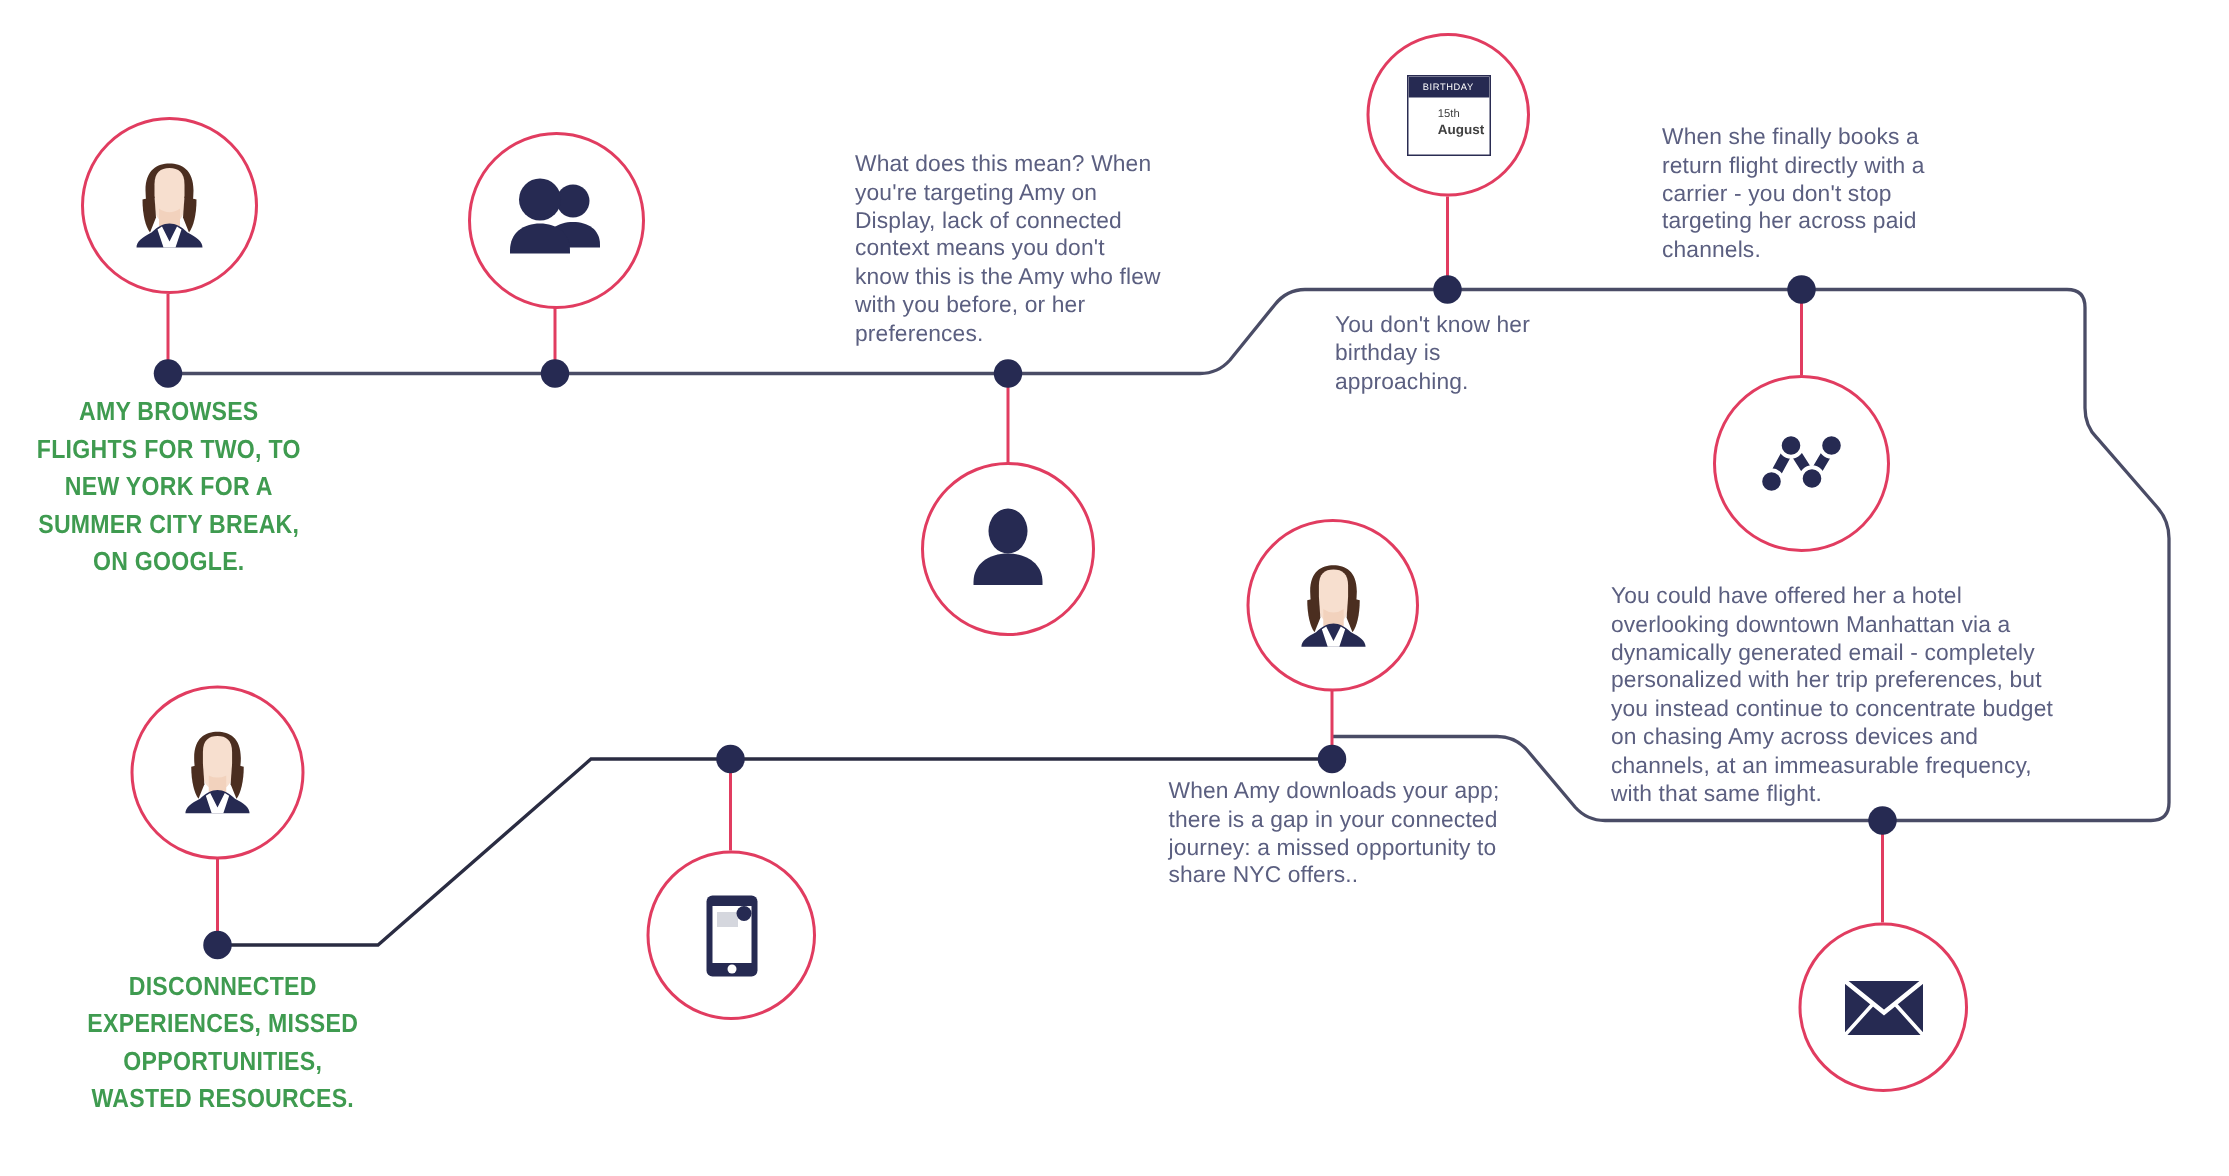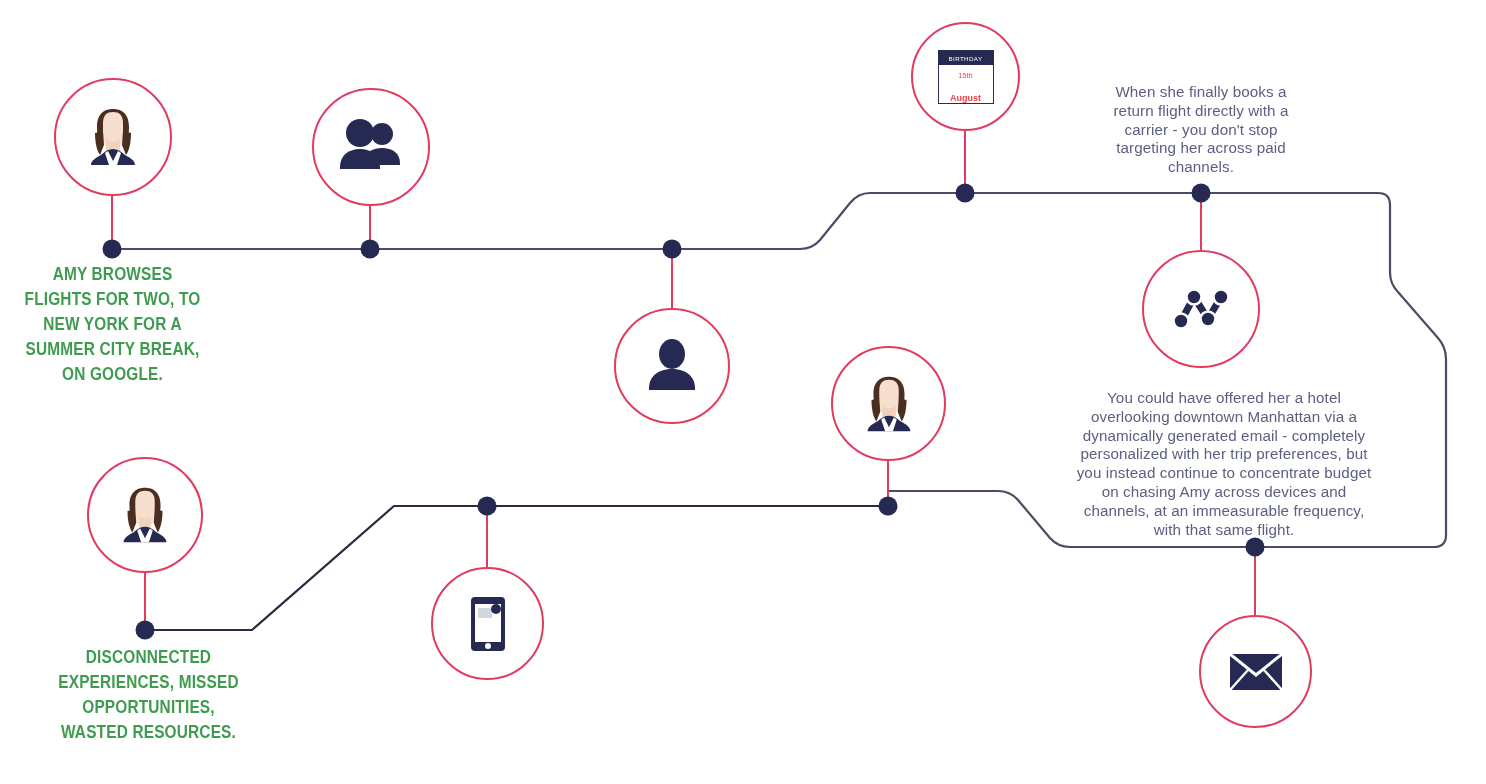--- a/index.html
+++ b/index.html
@@ -40,21 +40,21 @@
   .node-circle.pink {
     border: 2px solid #e13c60;
   }
 
   
   .caption {
     position: absolute;
     color: #5b5f80;
     font-size: 15.2px;
     line-height: 18.8px;
-    text-align: center;
+    text-align: left;
     letter-spacing: 0.1px;
   }
   .headline {
     position: absolute;
     color: #3f9b50;
     font-size: 17.5px;
     line-height: 25px;
     text-align: center;
     font-weight: bold;
     letter-spacing: 0.2px;
@@ -76,33 +76,32 @@
   .cal-head {
     background: #262a52;
     color: #ffffff;
     font-size: 6.2px;
     letter-spacing: 0.4px;
     text-align: center;
     padding: 4px 0 3.5px;
     line-height: 7px;
   }
   .cal-body {
-    text-align: center;
-    color: #ef4444;
+    color: #404040;
     padding-top: 6px;
+    padding-left: 20px;
   }
   .cal-day {
     font-size: 7.5px;
     line-height: 9px;
   }
   .cal-month {
     font-size: 9px;
     font-weight: bold;
     line-height: 12px;
-    margin-top: 12px;
   }
 
   
   .ico { display: block; }
 </style>
 </head>
 <body>
 
 <div id="stage">
 
@@ -157,36 +156,38 @@
 
   <div class="node-circle pink" style="left:312px; top:88px; width:118px; height:118px;">
     <svg class="ico" width="66" height="60" viewBox="0 0 66 60">
       <circle cx="44" cy="17" r="11" fill="#262a52"></circle>
       <path d="M26 46 C26 36 34 31 44 31 C54 31 62 36 62 46 L62 48 L26 48 Z" fill="#262a52"></path>
       <circle cx="22" cy="16" r="14" fill="#262a52"></circle>
       <path d="M2 50 C2 38 11 32 22 32 C33 32 42 38 42 50 L42 52 L2 52 Z" fill="#262a52"></path>
     </svg>
   </div>
 
+  <div class="caption" style="left:570px; top:101px; width:204px;">What does this mean? When you're targeting Amy on Display, lack of connected context means you don't know this is the Amy who flew with you before, or her preferences.</div>
   <div class="node-circle pink" style="left:614px; top:308px; width:116px; height:116px;">
     <svg class="ico" width="58" height="56" viewBox="0 0 58 56">
       <ellipse cx="29" cy="16" rx="13" ry="15" fill="#262a52"></ellipse>
       <path d="M6 50 C6 38 16 31 29 31 C42 31 52 38 52 50 L52 52 L6 52 Z" fill="#262a52"></path>
     </svg>
   </div>
 
   <div class="node-circle pink" style="left:911px; top:22px; width:109px; height:109px;">
     <div class="cal-card">
       <div class="cal-head">BIRTHDAY</div>
       <div class="cal-body">
         <div class="cal-day">15th</div>
         <div class="cal-month">August</div>
       </div>
     </div>
   </div>
+  <div class="caption" style="left:890px; top:208px; width:150px;">You don't know her birthday is approaching.</div>
 
   <div class="caption" style="left:1108px; top:83px; width:186px;">When she finally books a return flight directly with a carrier - you don't stop targeting her across paid channels.</div>
   <div class="node-circle pink" style="left:1142px; top:250px; width:118px; height:118px;">
     <svg class="ico" width="64" height="52" viewBox="0 0 64 52">
       <path d="M12 38 L25 14 L39 36 L52 14" fill="none" stroke="#262a52" stroke-width="7" stroke-linecap="round" stroke-linejoin="round"></path>
       <circle cx="12" cy="38" r="7.5" fill="#262a52" stroke="#ffffff" stroke-width="2.6"></circle>
       <circle cx="25" cy="14" r="7.5" fill="#262a52" stroke="#ffffff" stroke-width="2.6"></circle>
       <circle cx="39" cy="36" r="7.5" fill="#262a52" stroke="#ffffff" stroke-width="2.6"></circle>
       <circle cx="52" cy="14" r="7.5" fill="#262a52" stroke="#ffffff" stroke-width="2.6"></circle>
     </svg>
@@ -208,20 +209,21 @@
       <path d="M26 22 C26 14 30 11 36 11 C42 11 46 14 46 22 L46 36
                C46 44 42 48 36 48 C30 48 26 44 26 36 Z" fill="#f7dfcf"></path>
       <path d="M29 38 q7 5 14 0 l0 12 l-14 0 Z" fill="#f2d2bd"></path>
       <path d="M18 32 C18 42 20 50 23 54 L27 44 L26 30 Z" fill="#4b2e20"></path>
       <path d="M54 32 C54 42 52 50 49 54 L45 44 L46 30 Z" fill="#4b2e20"></path>
       <path d="M24 54 C28 50 32 48 36 48 C40 48 44 50 48 54
                C54 57 58 60 58 64 L14 64 C14 60 18 57 24 54 Z" fill="#262a52"></path>
       <path d="M31 50 L36 60 L41 50 L44 52 L40 64 L32 64 L28 52 Z" fill="#ffffff"></path>
     </svg>
   </div>
+  <div class="caption" style="left:779px; top:519px; width:232px;">When Amy downloads your app; there is a gap in your connected journey: a missed opportunity to share NYC offers..</div>
 
   <div class="node-circle pink" style="left:431px; top:567px; width:113px; height:113px;">
     <svg class="ico" width="36" height="56" viewBox="0 0 36 56">
       <rect x="1" y="1" width="34" height="54" rx="4" fill="#262a52"></rect>
       <rect x="5" y="8" width="26" height="38" fill="#ffffff"></rect>
       <rect x="8" y="12" width="14" height="10" fill="#d5d7de"></rect>
       <circle cx="26" cy="13" r="5" fill="#262a52"></circle>
       <circle cx="18" cy="50" r="3" fill="#ffffff"></circle>
     </svg>
   </div>

